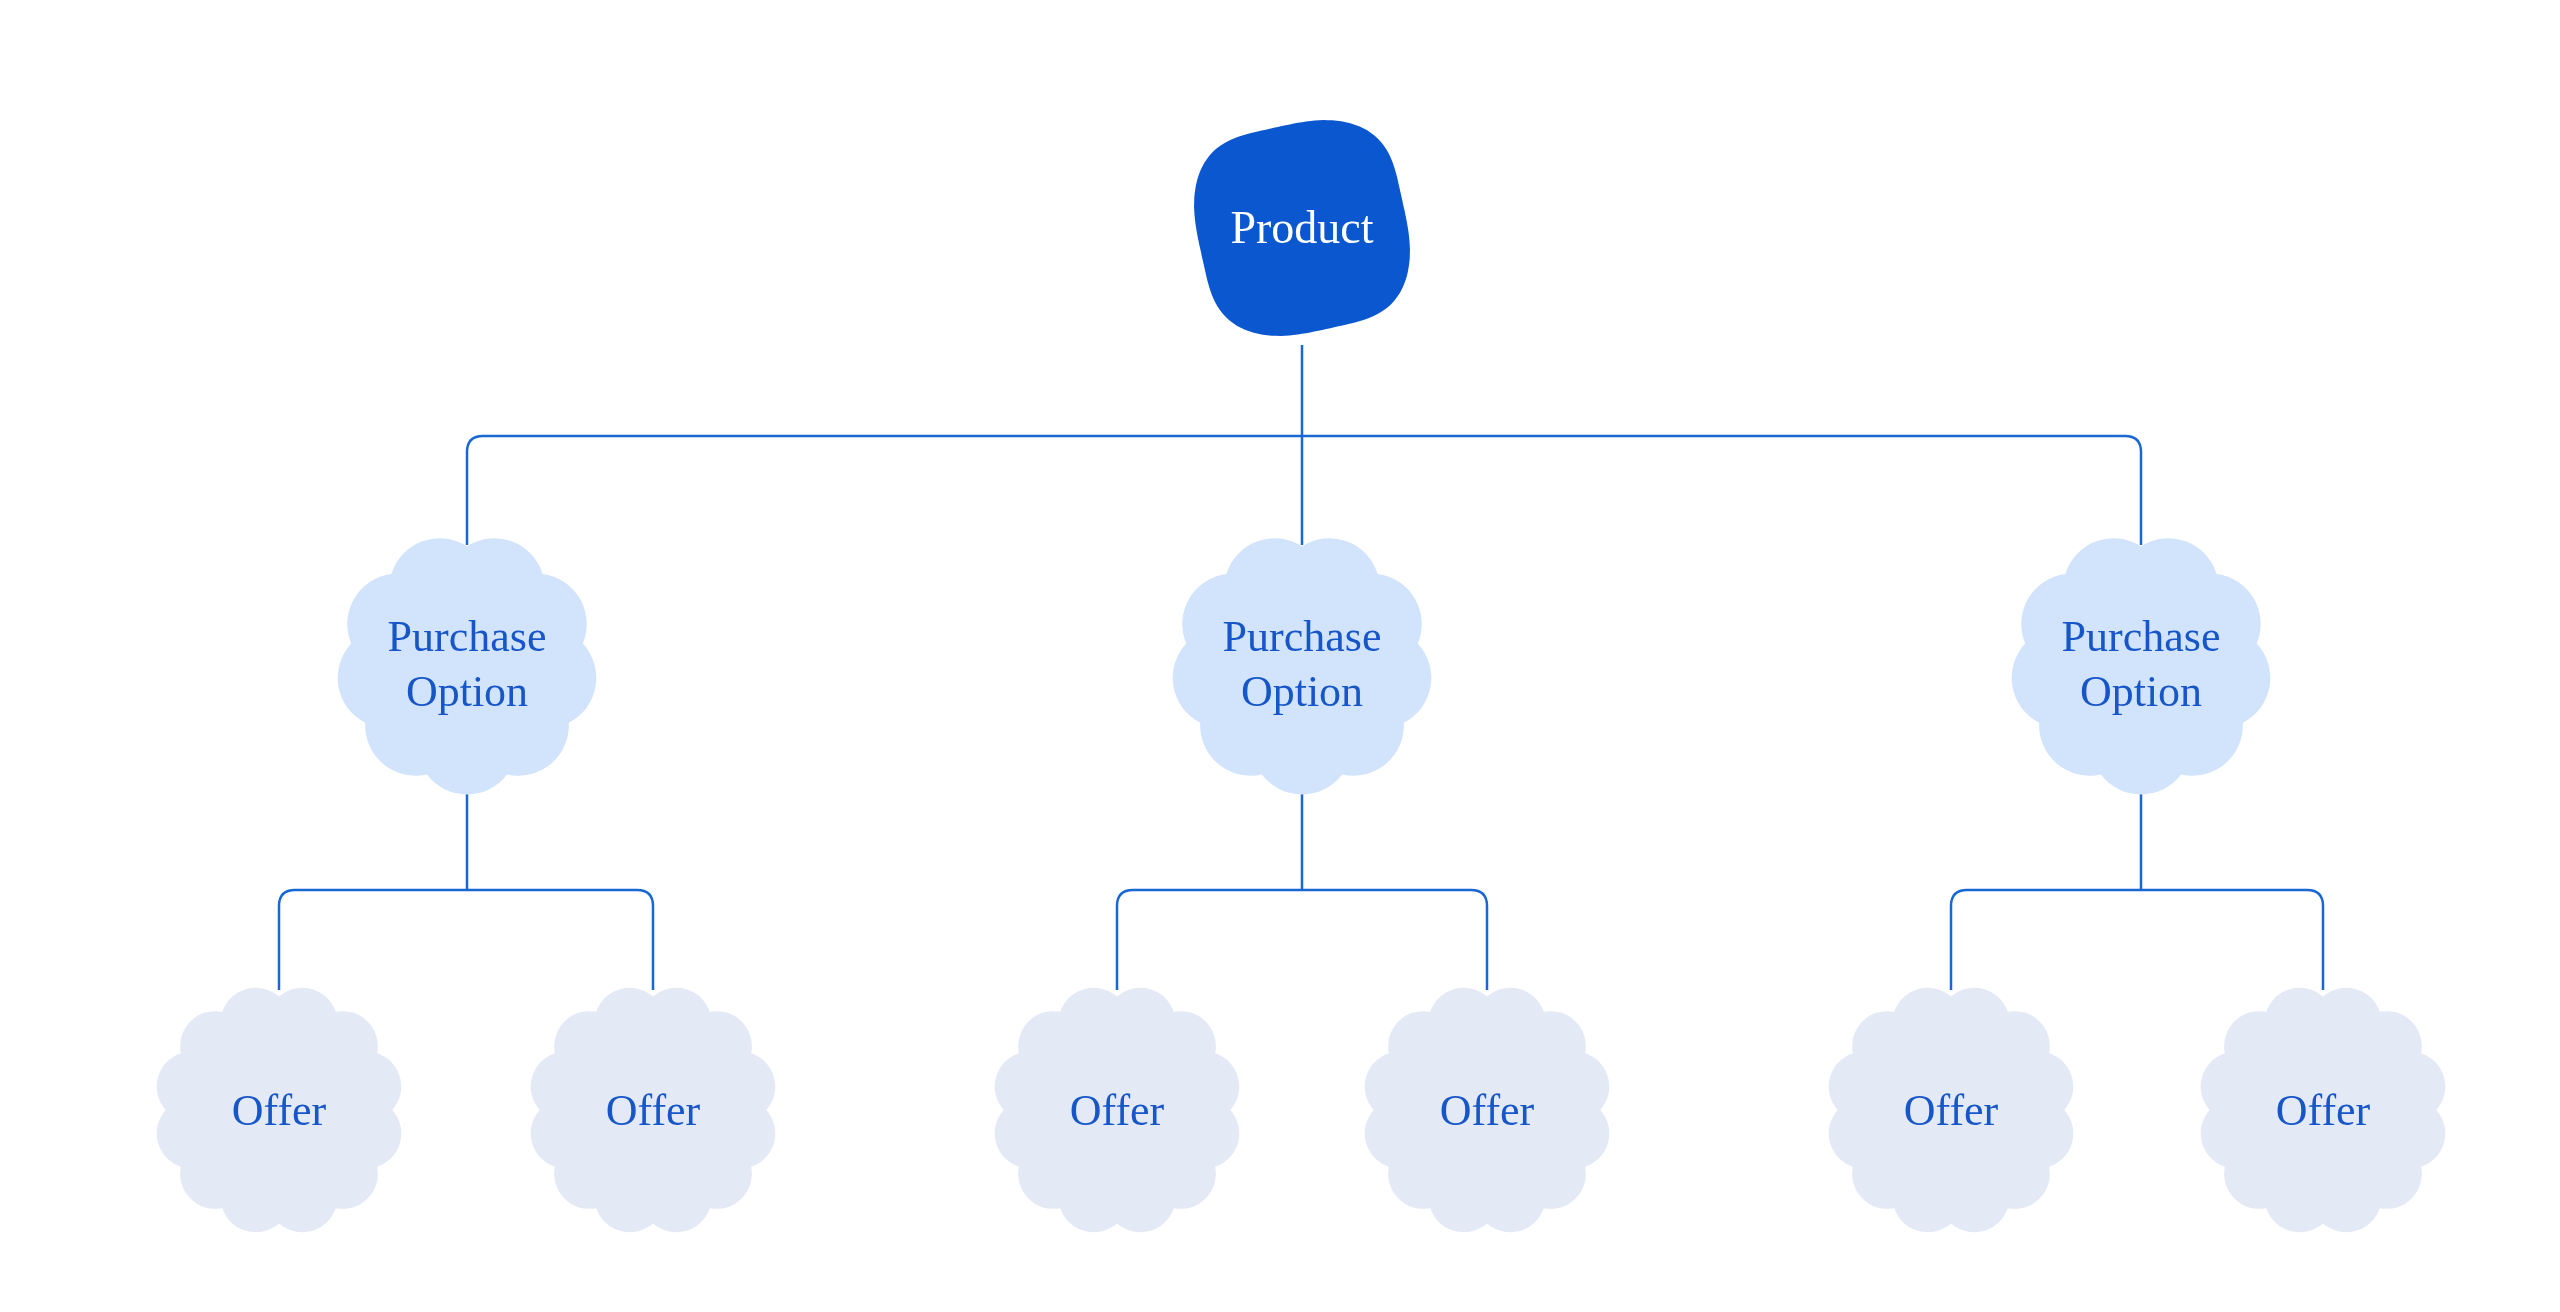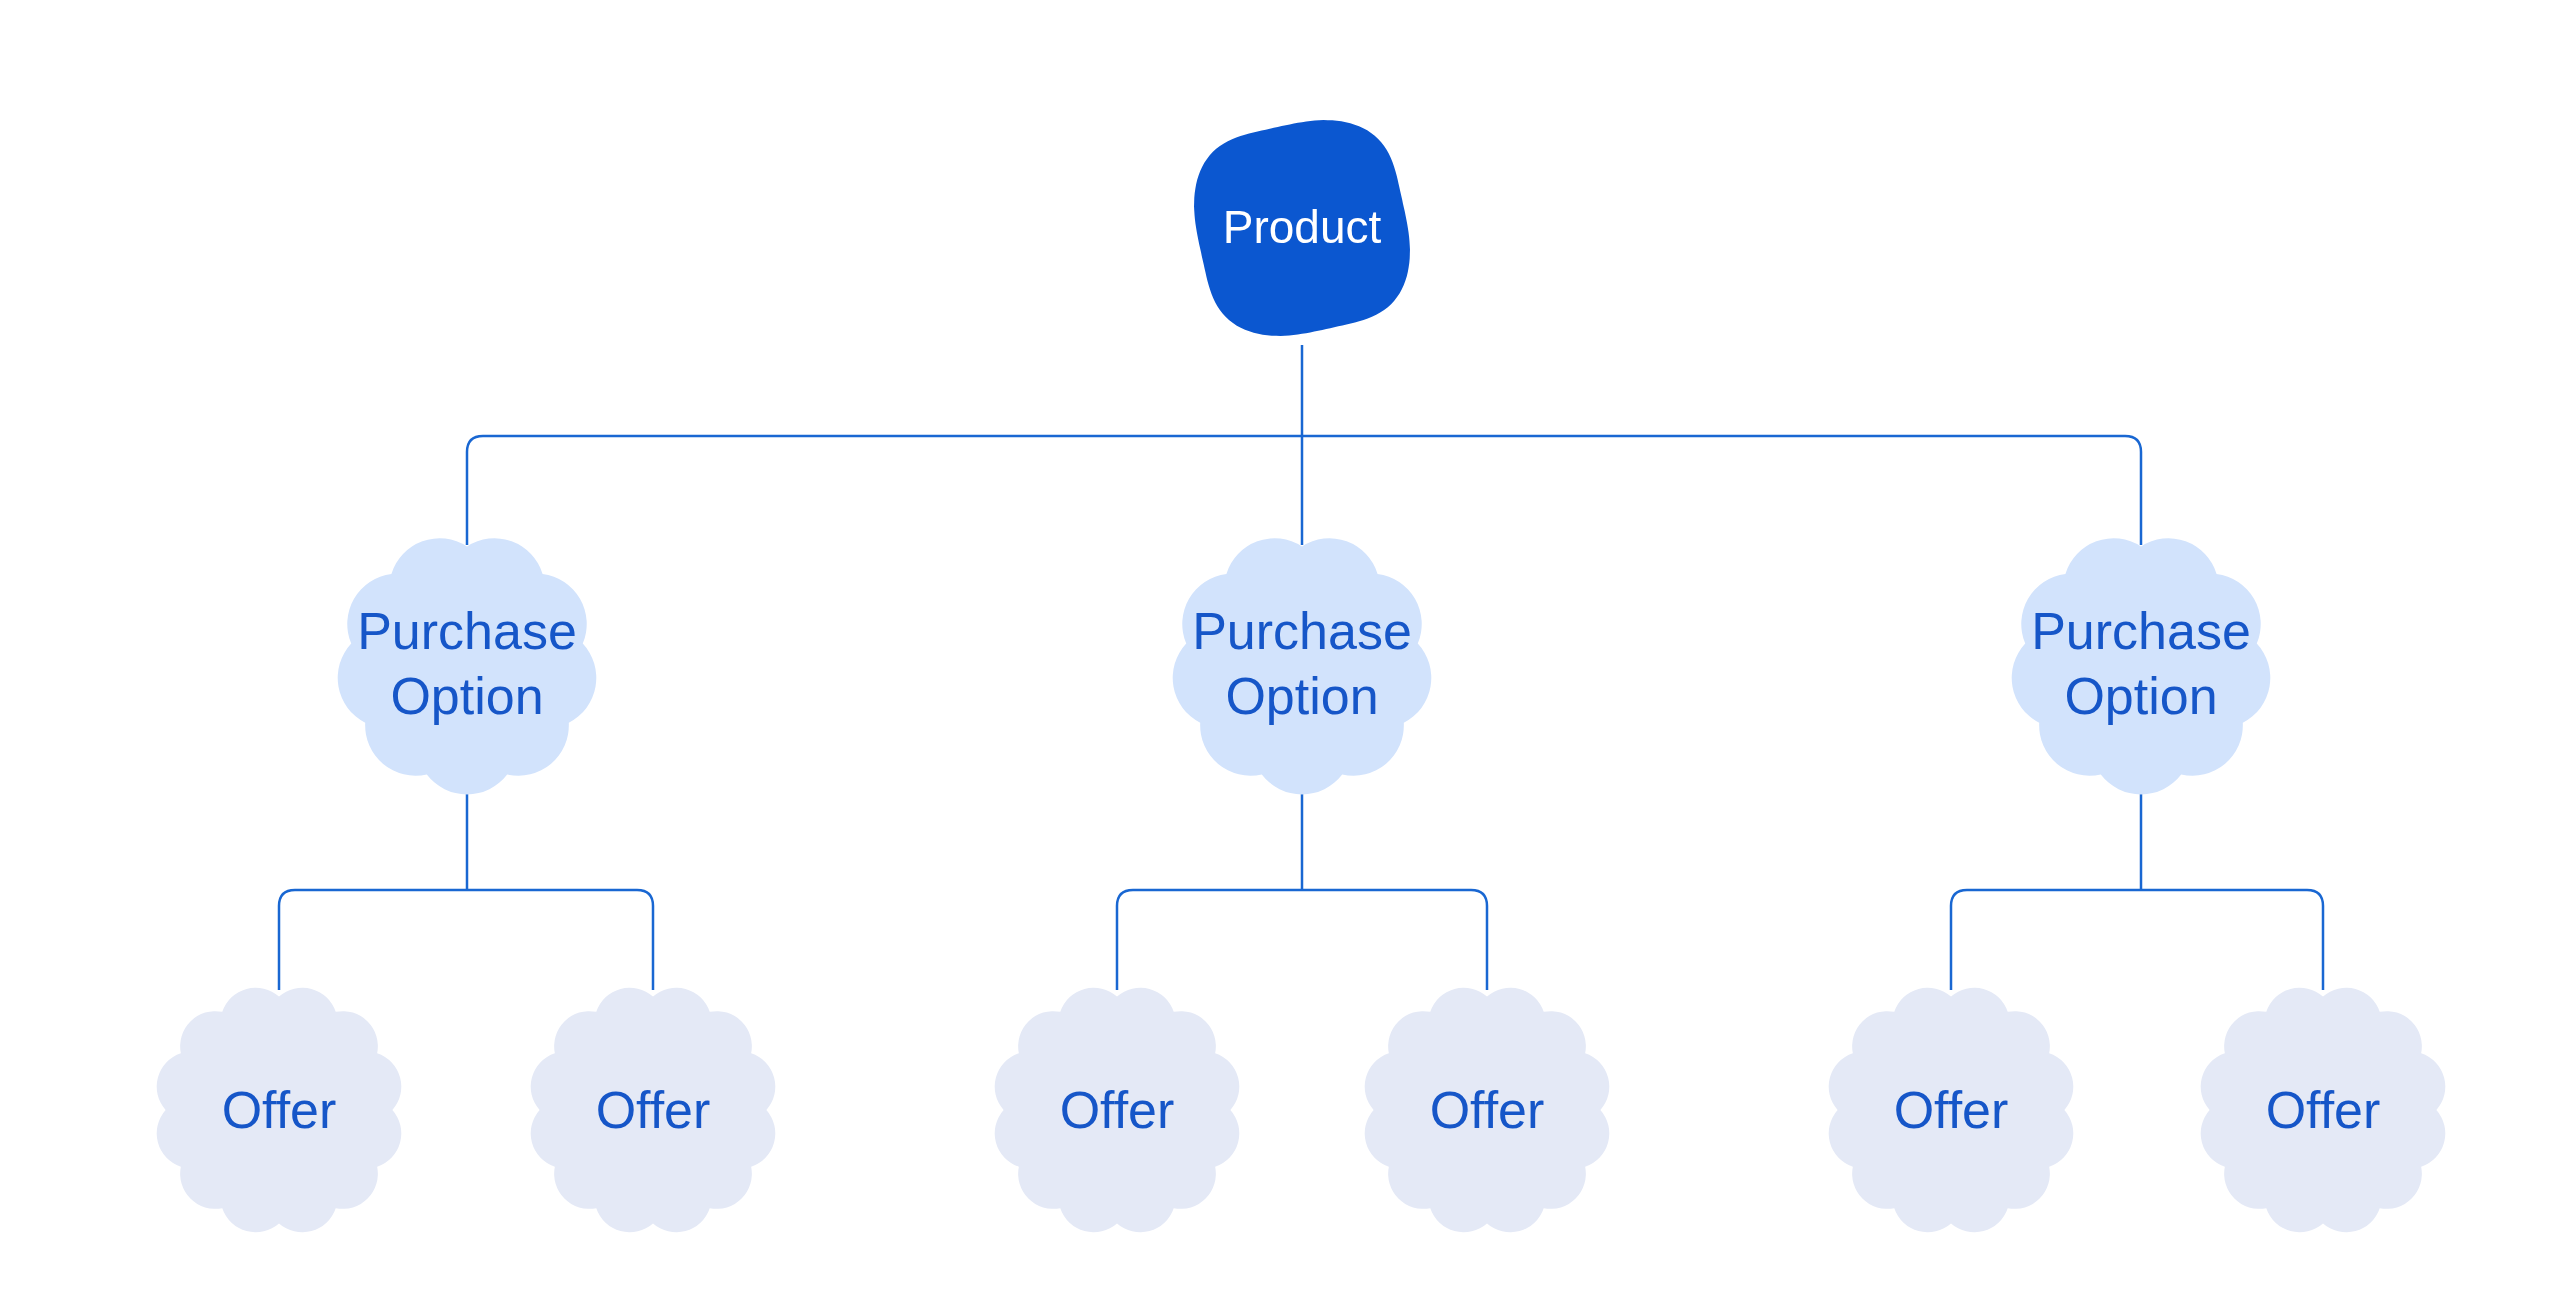--- a/index.html
+++ b/index.html
@@ -1,20 +1,20 @@
 <!DOCTYPE html>
 <html style="--background: #FFFFFF; --product-fill: #0B57D0; --product-text: #FFFFFF; --purchase-fill: #D2E3FC; --offer-fill: #E4E9F6; --label-text: #1656C8; --connector: #1967D2;"><head>
 <meta charset="utf-8">
 <style>
   html,body{margin:0;padding:0;background:#fff;}
   .screen{
     position:relative;
     width:2560px;height:1312px;
     background:var(--background,#fff);
-    font-family:Liberation Sans, sans-serif;
+    font-family:Liberation Serif, serif;
     overflow:hidden;
   }
   .connectors{
     position:absolute;left:0;top:0;width:100%;height:100%;
   }
   .connectors path{
     stroke:var(--connector,#1967D2);
     stroke-width:2.5;
     fill:none;
   }
@@ -24,21 +24,21 @@
   }
   .node svg.blob{
     position:absolute;left:0;top:0;width:100%;height:100%;
   }
   .fill-product{fill:var(--product-fill,#0B57D0);}
   .fill-purchase{fill:var(--purchase-fill,#D2E3FC);}
   .fill-offer{fill:var(--offer-fill,#E4E9F6);}
   .label{
     position:relative;z-index:1;
     text-align:center;
-    font-size:52px;line-height:1.25;
+    font-size:44px;line-height:1.25;
     font-weight:500;
     color:var(--label-text,#1656C8);
   }
   .product-label{color:var(--product-text,#fff);font-size:46px;}
   .purchase-label{max-width:220px;}
 </style>
 </head>
 <body>
 
 <div class="screen">

